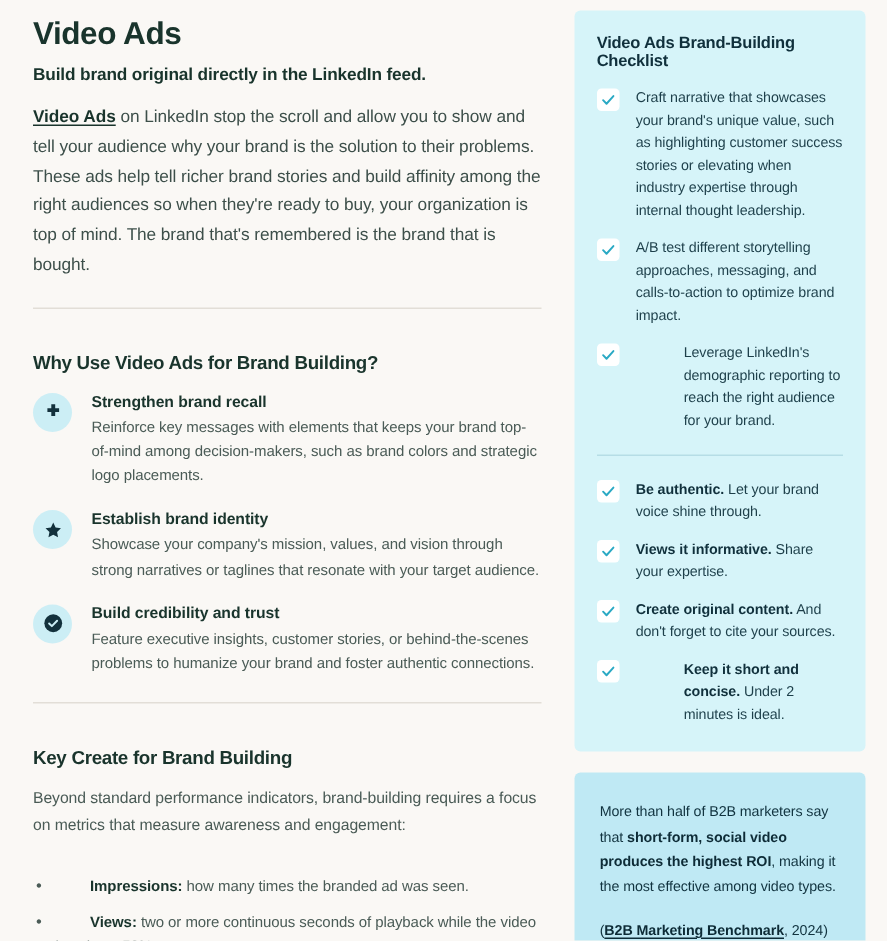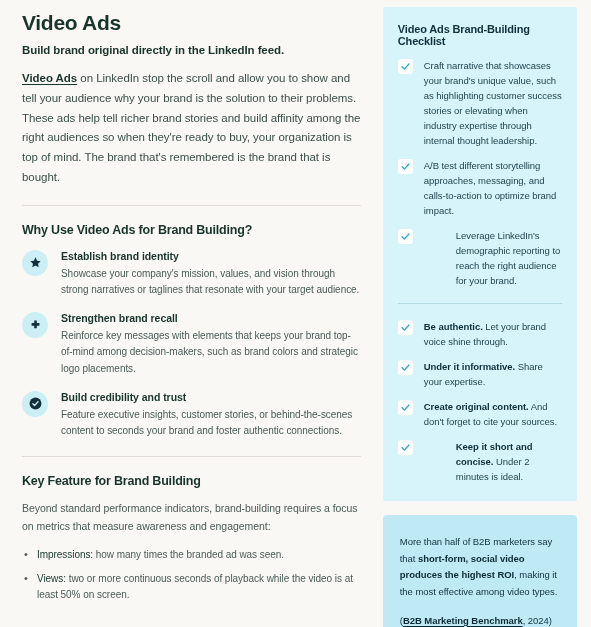--- a/index.html
+++ b/index.html
@@ -58,21 +58,21 @@
     height: 1px;
     background: #e2ded7;
     margin: 17px 0 0 0;
   }
 
   .section-heading {
     font-size: 12.5px;
     font-weight: bold;
     color: #19342c;
     letter-spacing: -0.2px;
-    margin: 17px 0 12px 0;
+    margin: 29px 0 12px 0;
   }
 
   
   .feature-row {
     display: flex;
     gap: 13px;
     margin-bottom: 13px;
     align-items: flex-start;
   }
   .feature-icon {
@@ -99,42 +99,42 @@
     font-size: 10px;
     line-height: 1.62;
     color: #4a5b56;
     letter-spacing: -0.05px;
   }
 
   .metrics-intro {
     font-size: 10.5px;
     line-height: 1.7;
     color: #4a5b56;
-    margin-bottom: 11px;
+    margin-bottom: 24px;
     letter-spacing: -0.05px;
   }
   .metrics-list { list-style: none; }
   .metrics-list li {
     position: relative;
     padding-left: 15px;
     margin-bottom: 8px;
     font-size: 10px;
     line-height: 1.62;
     color: #4a5b56;
     letter-spacing: -0.05px;
   }
   .metrics-list li::before {
     content: "•";
     position: absolute;
     left: 2px;
     top: -1px;
     color: #4a5b56;
     font-size: 11px;
   }
-  .metrics-list b { color: #19342c; font-weight: normal; }
+  .metrics-list b { color: #19342c; font-weight: bold; margin-left: 23px; }
 
   
   .right-col {
     width: 233px;
     padding: 7px 14px 0 0;
     position: relative;
   }
   .card {
     background: #d6f4f9;
     border-radius: 4px;
@@ -216,63 +216,63 @@
     <div class="page-title">Video Ads</div>
     <div class="page-subtitle">Build brand original directly in the LinkedIn feed.</div>
 
     <p class="intro-para"><a class="inline-link" href="#">Video Ads</a><span> on LinkedIn stop the scroll and allow you to show and tell your audience why your brand is the solution to their problems. These ads help tell richer brand stories and build affinity among the right audiences so when they're ready to buy, your organization is top of mind. The brand that's remembered is the brand that is bought.</span></p>
 
     <div class="divider"></div>
 
     <div class="section-heading">Why Use Video Ads for Brand Building?</div>
 
     <div>
+
+      <div class="feature-row">
+        <span class="feature-icon">
+          <svg width="13" height="13" viewBox="0 0 24 24">
+              <path fill="#13313c" d="M9.6 2.8h4.8v4.8h4.8v4.8h-4.8v4.8H9.6v-4.8H4.8V7.6h4.8z"></path>
+            </svg>
+        </span>
+        <div class="feature-body">
+          <div class="feature-title">Strengthen brand recall</div>
+          <div class="feature-desc">Reinforce key messages with elements that keeps your brand top-of-mind among decision-makers, such as brand colors and strategic logo placements.</div>
+        </div>
+      </div>
 
       <div class="feature-row">
         <span class="feature-icon">
           <svg width="13" height="13" viewBox="0 0 24 24">
               <path fill="#13313c" d="M12 2.5l2.9 6.1 6.6.9-4.8 4.6 1.2 6.6L12 17.6 6.1 20.7l1.2-6.6L2.5 9.5l6.6-.9z"></path>
             </svg>
         </span>
         <div class="feature-body">
           <div class="feature-title">Establish brand identity</div>
           <div class="feature-desc">Showcase your company's mission, values, and vision through strong narratives or taglines that resonate with your target audience.</div>
         </div>
       </div>
 
       <div class="feature-row">
         <span class="feature-icon">
-          <svg width="13" height="13" viewBox="0 0 24 24">
-              <path fill="#13313c" d="M9.6 2.8h4.8v4.8h4.8v4.8h-4.8v4.8H9.6v-4.8H4.8V7.6h4.8z"></path>
-            </svg>
-        </span>
-        <div class="feature-body">
-          <div class="feature-title">Strengthen brand recall</div>
-          <div class="feature-desc">Reinforce key messages with elements that keeps your brand top-of-mind among decision-makers, such as brand colors and strategic logo placements.</div>
-        </div>
-      </div>
-
-      <div class="feature-row">
-        <span class="feature-icon">
           <svg width="15" height="15" viewBox="0 0 24 24">
               <circle cx="12" cy="12" r="9.5" fill="#13313c"></circle>
               <path d="M7.6 12.2l2.9 2.9 5.6-5.8" stroke="#cceef5" stroke-width="2.1" fill="none" stroke-linecap="round" stroke-linejoin="round"></path>
             </svg>
         </span>
         <div class="feature-body">
           <div class="feature-title">Build credibility and trust</div>
-          <div class="feature-desc">Feature executive insights, customer stories, or behind-the-scenes content to seconds your brand and foster authentic connections.</div>
+          <div class="feature-desc">Feature executive insights, customer stories, or behind-the-scenes problems to humanize your brand and foster authentic connections.</div>
         </div>
       </div>
 
     </div>
 
     <div class="divider"></div>
 
-    <div class="section-heading">Key Feature for Brand Building</div>
+    <div class="section-heading">Key Create for Brand Building</div>
     <div class="metrics-intro">Beyond standard performance indicators, brand-building requires a focus on metrics that measure awareness and engagement:</div>
 
     <ul class="metrics-list">
       <li><b>Impressions:</b><span> how many times the branded ad was seen.</span></li>
       <li><b>Views:</b><span> two or more continuous seconds of playback while the video is at least 50% on screen.</span></li>
 
     </ul>
 
   </div>
 
@@ -324,21 +324,21 @@
           </span>
           <div class="check-text"><b>Be authentic.</b><span> Let your brand voice shine through.</span></div>
         </div>
 
         <div class="check-row">
           <span class="checkbox">
             <svg width="11" height="11" viewBox="0 0 24 24">
                 <path d="M4.5 12.6l5 5.2L19.5 6.6" stroke="#2aa9c4" stroke-width="2.8" fill="none" stroke-linecap="round" stroke-linejoin="round"></path>
               </svg>
           </span>
-          <div class="check-text"><b>Under it informative.</b><span> Share your expertise.</span></div>
+          <div class="check-text"><b>Views it informative.</b><span> Share your expertise.</span></div>
         </div>
 
         <div class="check-row">
           <span class="checkbox">
             <svg width="11" height="11" viewBox="0 0 24 24">
                 <path d="M4.5 12.6l5 5.2L19.5 6.6" stroke="#2aa9c4" stroke-width="2.8" fill="none" stroke-linecap="round" stroke-linejoin="round"></path>
               </svg>
           </span>
           <div class="check-text"><b>Create original content.</b><span> And don't forget to cite your sources.</span></div>
         </div>

